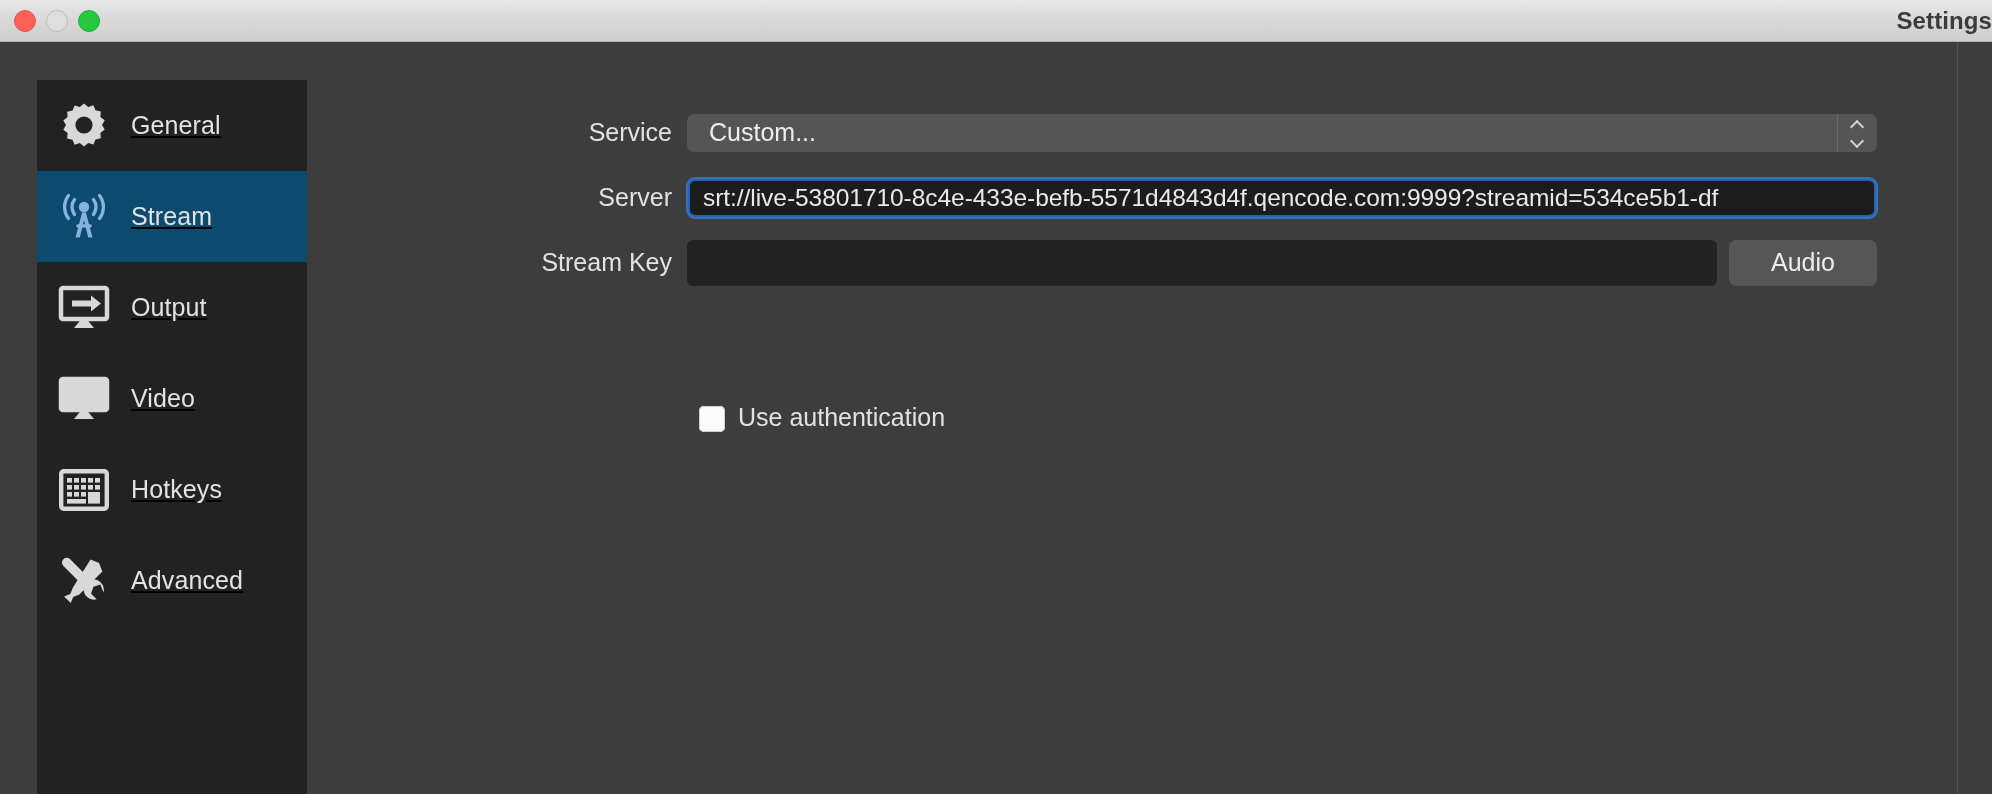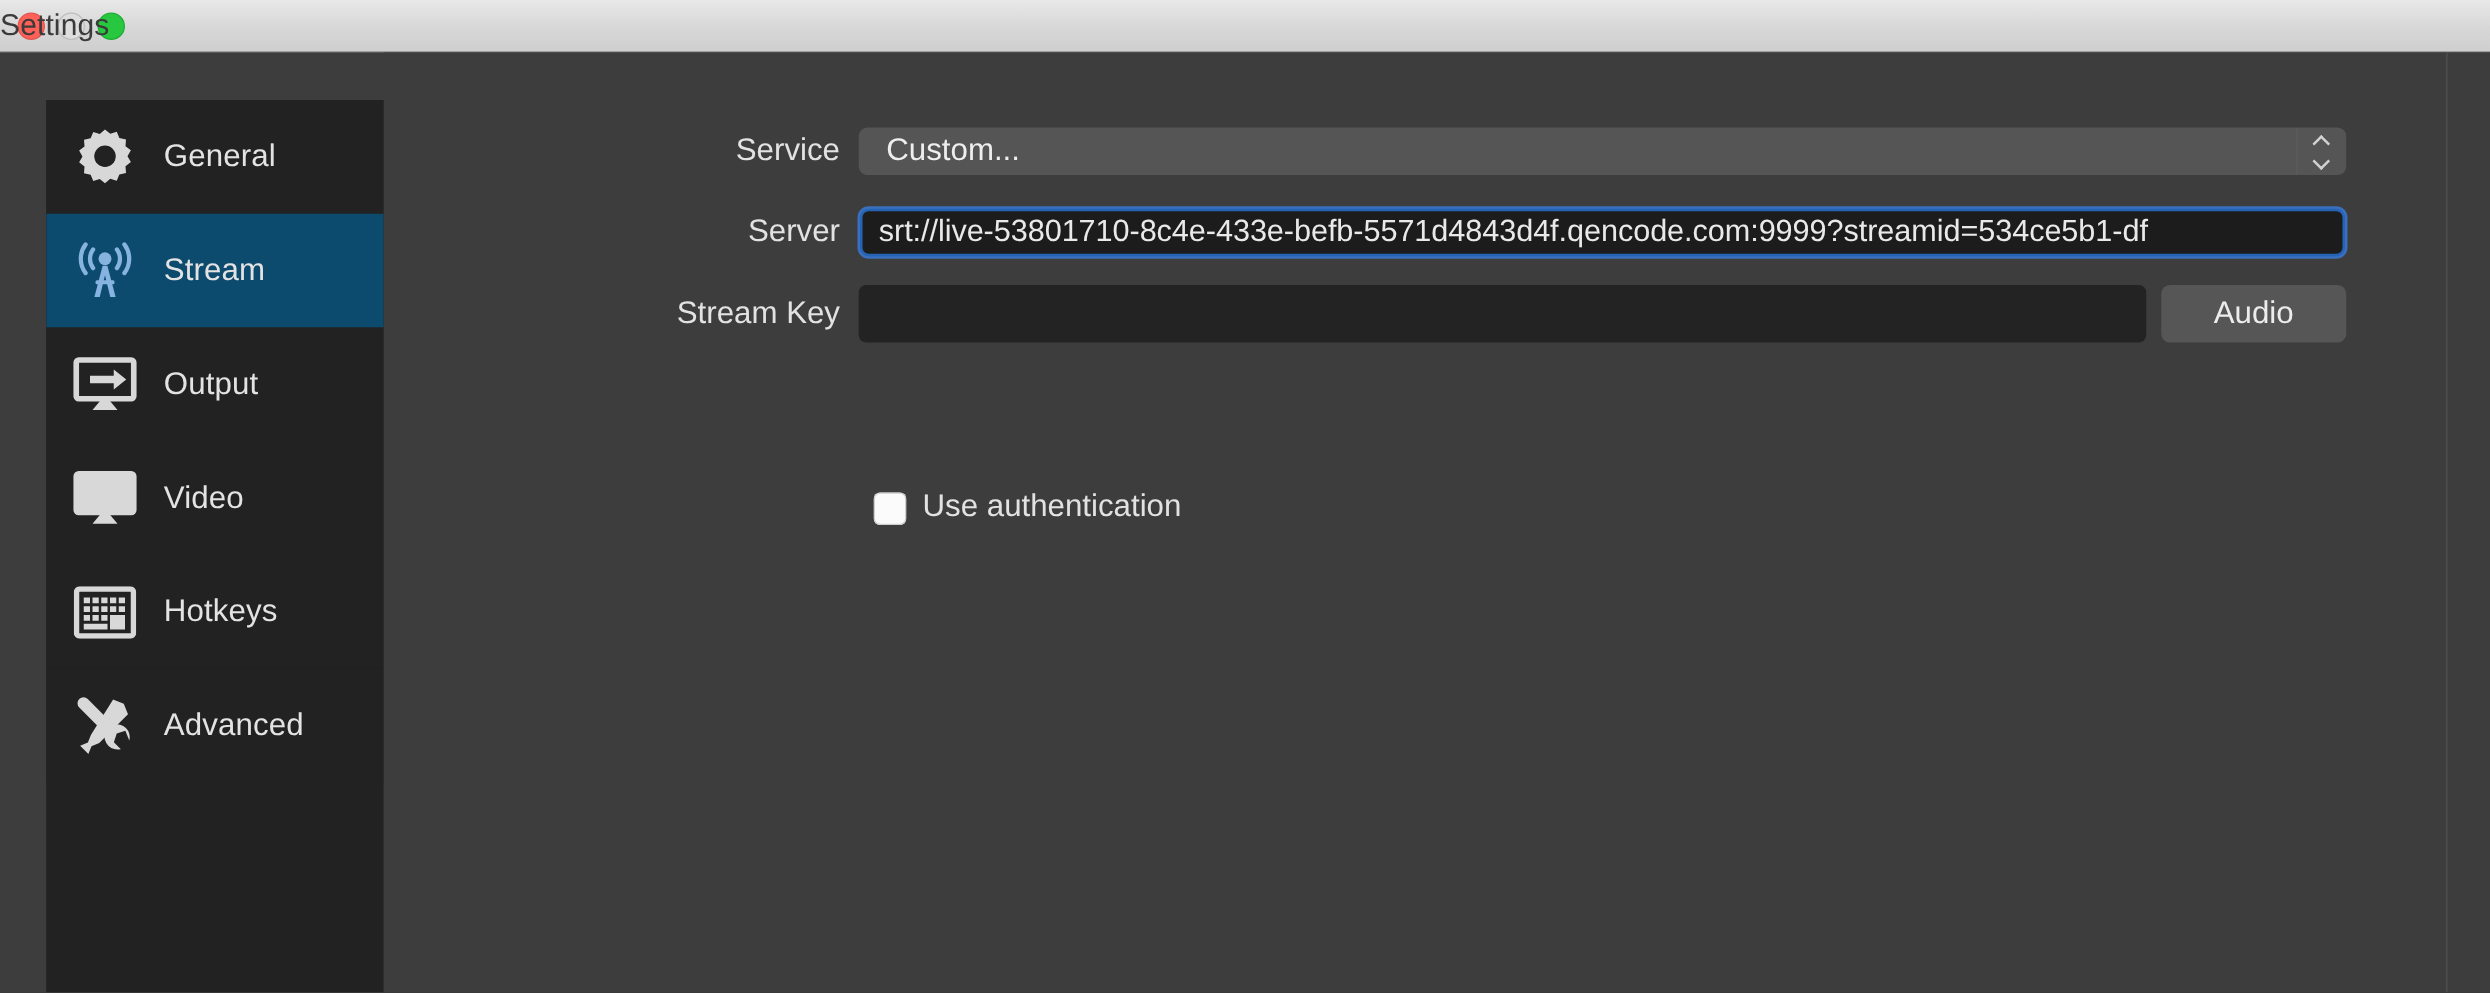--- a/index.html
+++ b/index.html
@@ -50,44 +50,45 @@
   }
   .tl-close   { background: #ff6159; border: 1px solid #e2564f; }
   .tl-min     { background: #dedede; border: 1px solid #bdbdbd; }
   .tl-max     { background: #27c83f; border: 1px solid #1fad33; }
 
   .window-title {
     position: absolute;
     left: 0; right: 0; top: 0;
     height: 41px;
     line-height: 41px;
-    text-align: left;
+    text-align: right;
     font-size: 24px;
     color: #3b3b3b;
-    font-weight: 400;
+    font-weight: 700;
     letter-spacing: .1px;
     user-select: none;
   }
 
   
   .content {
     position: relative;
     height: 752px;
     background: #3d3d3d;
   }
 
   
   .sidebar-wrap {
     position: absolute;
     left: 37px;
     top: 38px;
     width: 270px;
     bottom: 0;
     background: #222222;
     overflow: hidden;
+    text-decoration: underline;
   }
   .nav-item {
     position: relative;
     display: flex;
     align-items: center;
     height: 91px;
     padding-left: 17px;
     box-sizing: border-box;
     background: #222222;
     cursor: default;
@@ -128,20 +129,21 @@
     position: absolute;
     left: 0;
     top: 53px;
     right: 0;
   }
   .form-row {
     display: flex;
     align-items: center;
     margin-bottom: 14px;
     height: 51px;
+    margin-top: 12px;
   }
   .row-label {
     width: 380px;
     flex: 0 0 380px;
     text-align: right;
     padding-right: 15px;
     box-sizing: border-box;
     font-size: 25px;
     color: #e2e2e2;
     white-space: nowrap;

